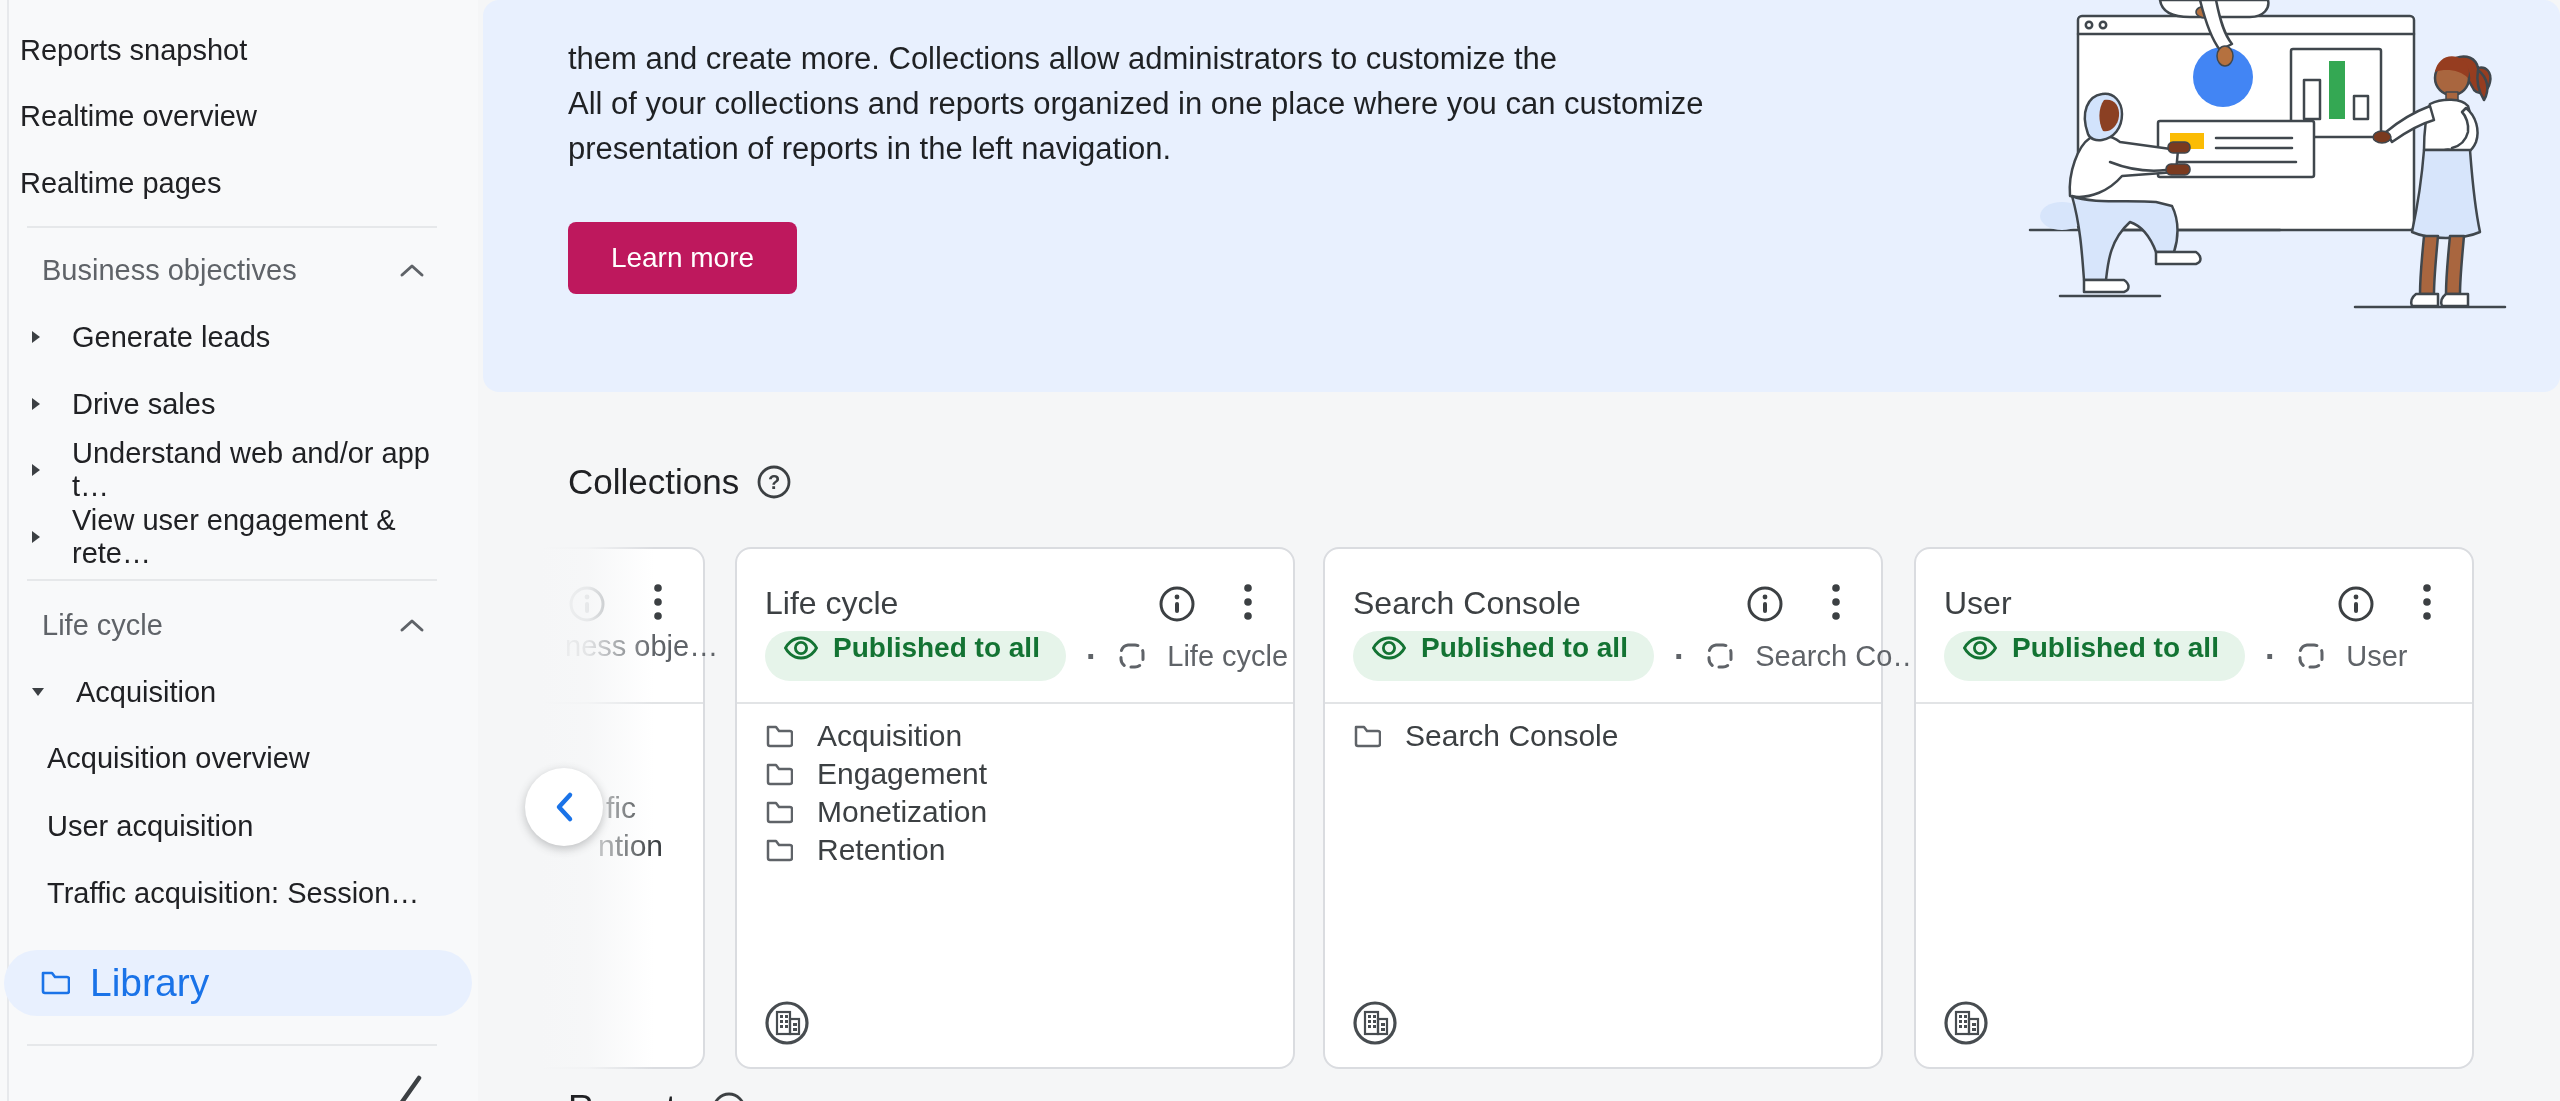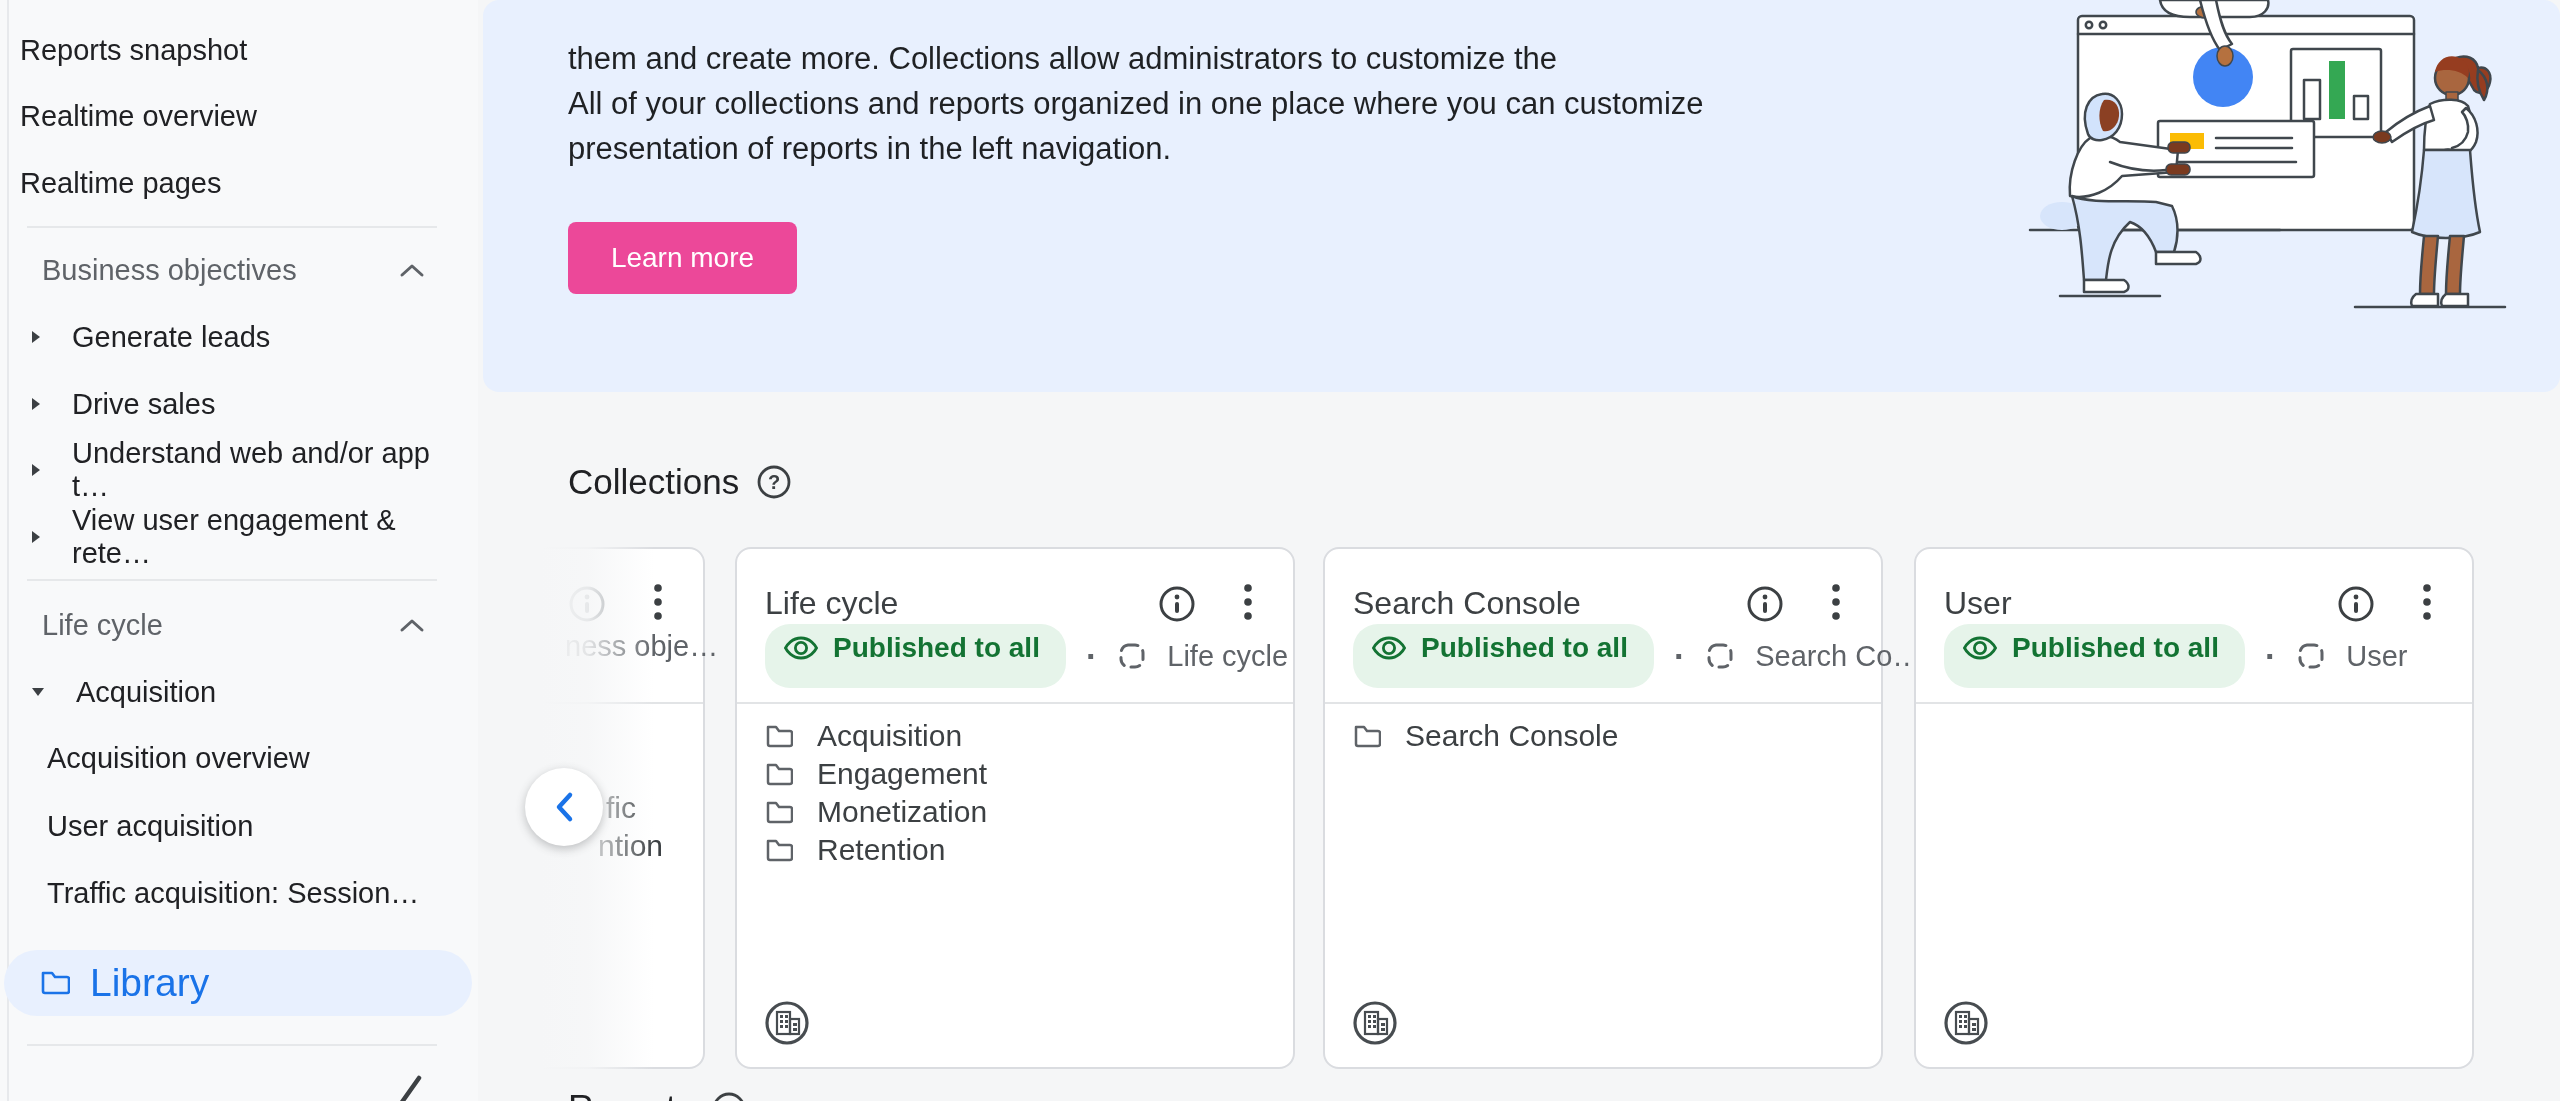--- a/index.html
+++ b/index.html
@@ -21,34 +21,34 @@
   .sb-divider{position:absolute;left:27px;width:410px;border-top:2px solid #e6e8ea;}
   .library-item{position:absolute;left:4px;top:950px;width:468px;height:66px;background:#e8f0fe;
     border-radius:33px;display:flex;align-items:center;gap:20px;padding-left:36px;
     box-sizing:border-box;color:#1a73e8;font-size:39px;cursor:pointer;}
   .collapse-btn{position:absolute;left:394px;top:1074px;cursor:pointer;}
   
   .banner{position:absolute;left:483px;top:0;width:2077px;height:392px;background:#e8f0fe;border-radius:16px;}
   .banner-text{position:absolute;left:85px;top:36px;font-size:31px;line-height:45px;color:#1f2124;}
   .banner-text span{display:block;}
   .learn-more{position:absolute;left:85px;top:222px;width:229px;height:72px;border-radius:8px;
-    background:#ec4899;color:#fff;font-size:28px;display:flex;align-items:center;
+    background:#be185d;color:#fff;font-size:28px;display:flex;align-items:center;
     justify-content:center;cursor:pointer;border:none;}
   .illu{position:absolute;left:1527px;top:0;}
   
   .collections-heading{position:absolute;left:568px;top:462px;display:flex;align-items:center;gap:16px;
     font-size:35px;color:#202124;}
   .cards{position:absolute;left:480px;top:547px;width:2080px;height:524px;overflow:hidden;}
   .card{position:absolute;top:0;width:560px;height:522px;background:#fff;border:2px solid #dadce0;
     border-radius:16px;box-sizing:border-box;}
   .card-title{position:absolute;left:28px;top:36px;font-size:32px;color:#3c4043;white-space:nowrap;}
   .icon-info{position:absolute;right:96px;top:35px;cursor:pointer;}
   .icon-dots{position:absolute;right:40px;top:33px;cursor:pointer;}
   .pill-row{position:absolute;left:28px;top:82px;height:50px;display:flex;align-items:center;gap:20px;}
-  .pill{height:64px;border-radius:25px;background:#e6f4ea;display:flex;align-items:center;gap:15px;
+  .pill{height:50px;border-radius:25px;background:#e6f4ea;display:flex;align-items:center;gap:15px;
     padding:0 26px 16px 19px;box-sizing:border-box;}
   .pill-text{font-size:28px;color:#137333;font-weight:700;white-space:nowrap;}
   .dot-sep{color:#5f6368;font-size:34px;font-weight:700;}
   .tmpl-label{color:#5f6368;font-size:29px;max-width:180px;white-space:nowrap;overflow:hidden;
     text-overflow:ellipsis;}
   .card-div{position:absolute;left:0;right:0;top:153px;border-top:2px solid #e2e4e6;}
   .card-items{position:absolute;left:28px;top:168px;right:28px;}
   .citem{display:flex;align-items:center;gap:24px;height:38px;font-size:30px;color:#3c4043;white-space:nowrap;}
   .biz{position:absolute;left:27px;top:451px;}
   .ptitle-label{position:absolute;left:418px;top:81px;font-size:29px;color:#5f6368;white-space:nowrap;}

